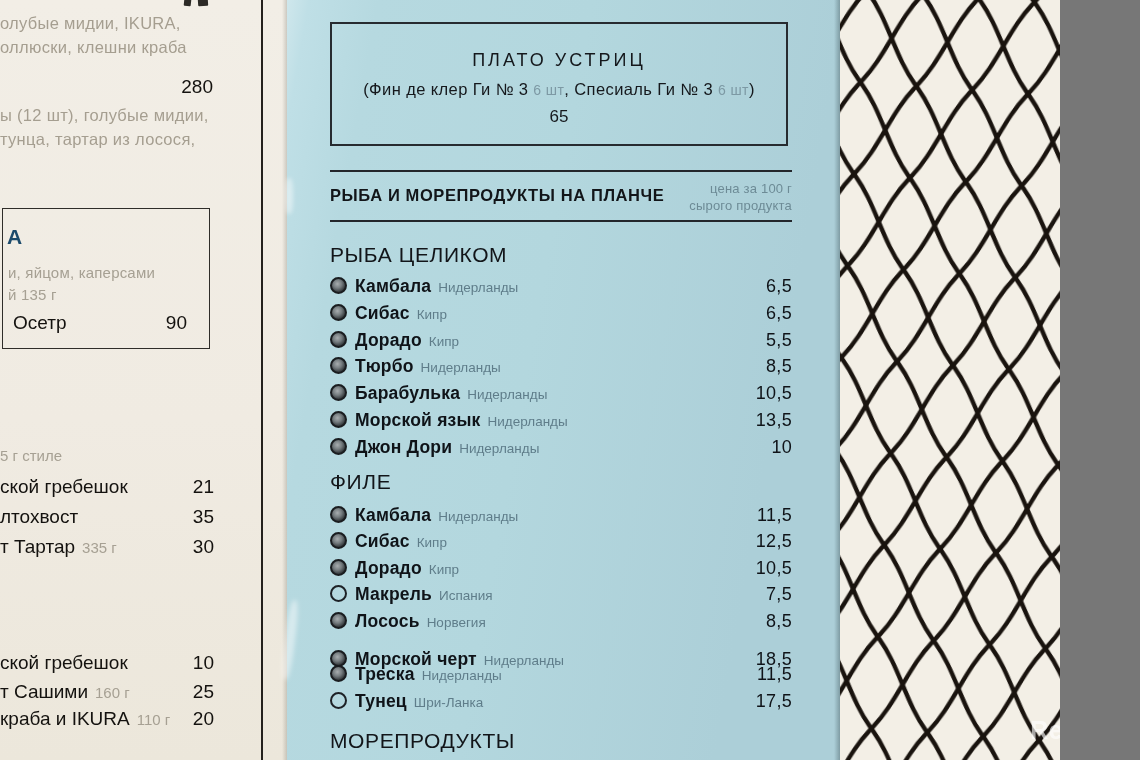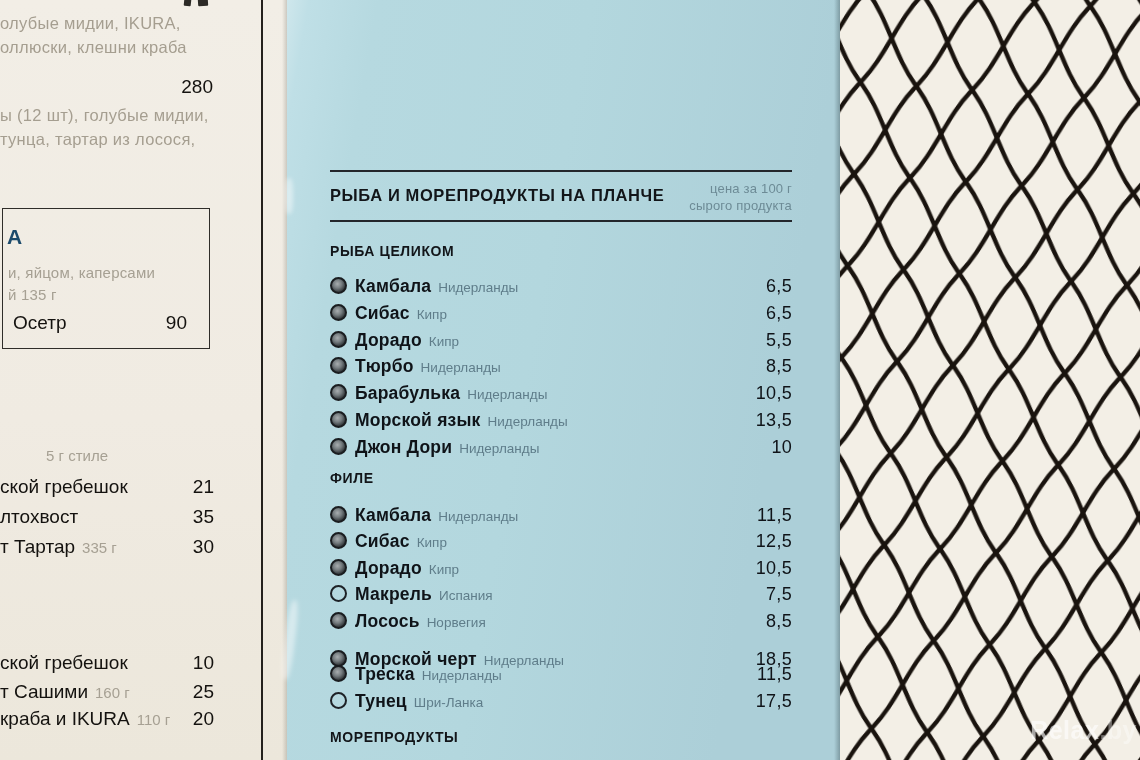--- a/index.html
+++ b/index.html
@@ -1,16 +1,16 @@
 <!DOCTYPE html>
 <html><head>
 <meta charset="utf-8">
 <style>
   html,body{margin:0;padding:0;background:#777;}
-  #app{position:relative;width:1140px;height:760px;overflow:hidden;
+  #app{position:relative;width:1060px;height:760px;overflow:hidden;
        font-family:"Liberation Sans", sans-serif;
        -webkit-font-smoothing:antialiased;}
 
   
   .left-page{position:absolute;left:0;top:0;width:287px;height:760px;
     background:linear-gradient(180deg,#f2eee6 0%,#f0ebe2 55%,#ece7db 100%);}
   .lp-rule{position:absolute;left:261px;top:0;width:2px;height:760px;background:#24211d;}
   .lp-edge{position:absolute;right:0;top:0;width:5px;height:760px;
     background:linear-gradient(to right,rgba(0,0,0,0) ,rgba(90,90,80,.25));}
   .crop-mark{position:absolute;top:-1px;height:7px;background:#2c2a26;border-radius:1px;}
@@ -24,21 +24,21 @@
     color:#14120f;font-size:19px;}
 
   .lp-box{position:absolute;left:2px;top:208px;width:208px;height:141px;
     border:1.5px solid #2f2d29;box-sizing:border-box;}
   .lp-box-head{position:absolute;left:4px;top:16px;color:#1c4a6b;font-size:21px;font-weight:bold;letter-spacing:1px;}
   .lp-box-desc{position:absolute;left:5px;color:#a6a093;font-size:15px;letter-spacing:.2px;}
   .bd1{top:55px;} .bd2{top:77px;}
   .lp-box-row{position:absolute;left:10px;right:22px;top:103px;color:#14120f;font-size:19px;}
   .lp-box-row .pr{position:absolute;right:0;}
 
-  .lp-note{position:absolute;left:0;top:447px;color:#a6a093;font-size:15px;padding-left:46px;}
+  .lp-note{position:absolute;left:0;top:447px;color:#a6a093;font-size:15px;}
   .lp-row{position:absolute;left:0;width:214px;color:#14120f;font-size:19px;white-space:nowrap;}
   .lp-row .wt{color:#a6a093;font-size:15px;margin-left:7px;}
   .lp-row .pr{position:absolute;right:0;}
   .m0{top:476px;} .m1{top:506px;} .m2{top:536px;}
   .b0{top:652px;} .b1{top:681px;} .b2{top:708px;}
 
   
   .card{position:absolute;left:287px;top:0;width:553px;height:760px;
     background:linear-gradient(100deg,#cfe7ec 0px,#bfdfe6 22px,#b6d9e0 90px,#b3d7de 300px,#accfd8 553px);}
   .card-shadow-r{position:absolute;right:0;top:0;width:6px;height:760px;
@@ -55,21 +55,21 @@
   .ob-price{margin-top:8px;font-size:17px;}
 
   .divider{position:absolute;left:43px;width:462px;height:2px;background:#23262b;}
   .dv1{top:170px;} .dv2{top:220px;}
 
   .sec-title{position:absolute;left:43px;top:186px;color:#121519;
     font-size:16.5px;font-weight:bold;letter-spacing:.6px;}
   .sec-note{position:absolute;right:48px;top:180px;text-align:right;
     color:#6d8b96;font-size:13px;line-height:17px;letter-spacing:.2px;}
 
-  .grp{position:absolute;left:43px;color:#121519;font-size:14px;font-weight:bold;letter-spacing:.6px;}
+  .grp{position:absolute;left:43px;color:#121519;font-size:21px;font-weight:normal;letter-spacing:.6px;}
   .g0{top:243px;} .g1{top:470px;} .g2{top:729px;}
 
   .c-row{position:absolute;left:43px;width:462px;height:22px;}
   .ic{position:absolute;left:0;top:1px;width:17px;height:17px;border-radius:50%;box-sizing:border-box;}
   .ic.filled{border:2px solid #1a1d20;
     background:radial-gradient(circle at 42% 38%, #a8adaf 0%, #767d80 38%, #3a3f42 70%, #1d2023 100%);}
   .ic.outline{border:2.5px solid #1d2126;background:transparent;}
   .nm{position:absolute;left:25px;top:0;white-space:nowrap;}
   .nm b{color:#0f1318;font-size:17.5px;font-weight:bold;letter-spacing:.2px;}
   .nm .org{font-style:normal;color:#5f7d8a;font-size:13.5px;margin-left:7px;}
@@ -140,20 +140,25 @@
     </div>
 
     <div class="lp-rule"></div>
     <div class="lp-edge"></div>
   </div>
 
   <div class="card">
     <div class="scratch sc1"></div>
     <div class="scratch sc2"></div>
 
+    <div class="oyster-box">
+      <div class="ob-title">ПЛАТО УСТРИЦ</div>
+      <div class="ob-sub"><span>(Фин де клер Ги № 3 </span><span class="qty">6 шт</span><span>, Спесиаль Ги № 3 </span><span class="qty">6 шт</span><span>)</span></div>
+      <div class="ob-price">65</div>
+    </div>
 
     <div class="divider dv1"></div>
     <div class="sec-title">РЫБА И МОРЕПРОДУКТЫ НА ПЛАНЧЕ</div>
     <div class="sec-note">
       <div>цена за 100 г</div>
       <div>сырого продукта</div>
     </div>
     <div class="divider dv2"></div>
 
     <div class="grp g0">РЫБА ЦЕЛИКОМ</div>

